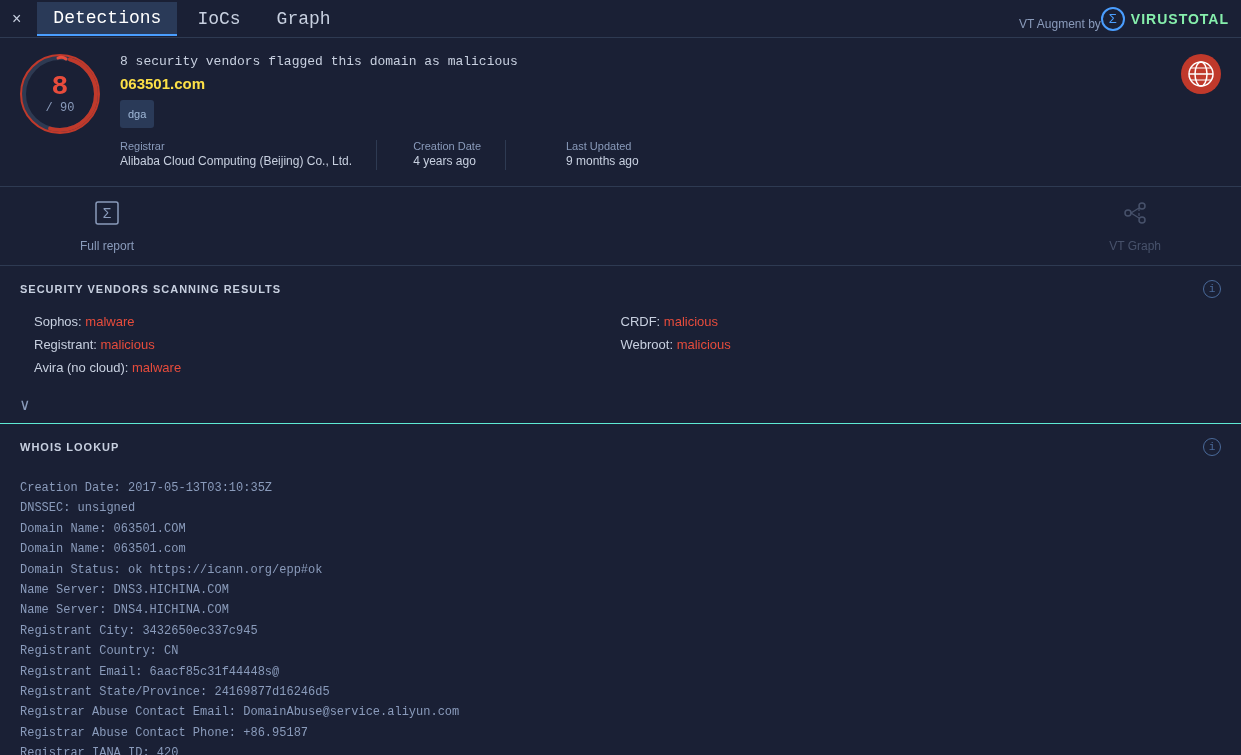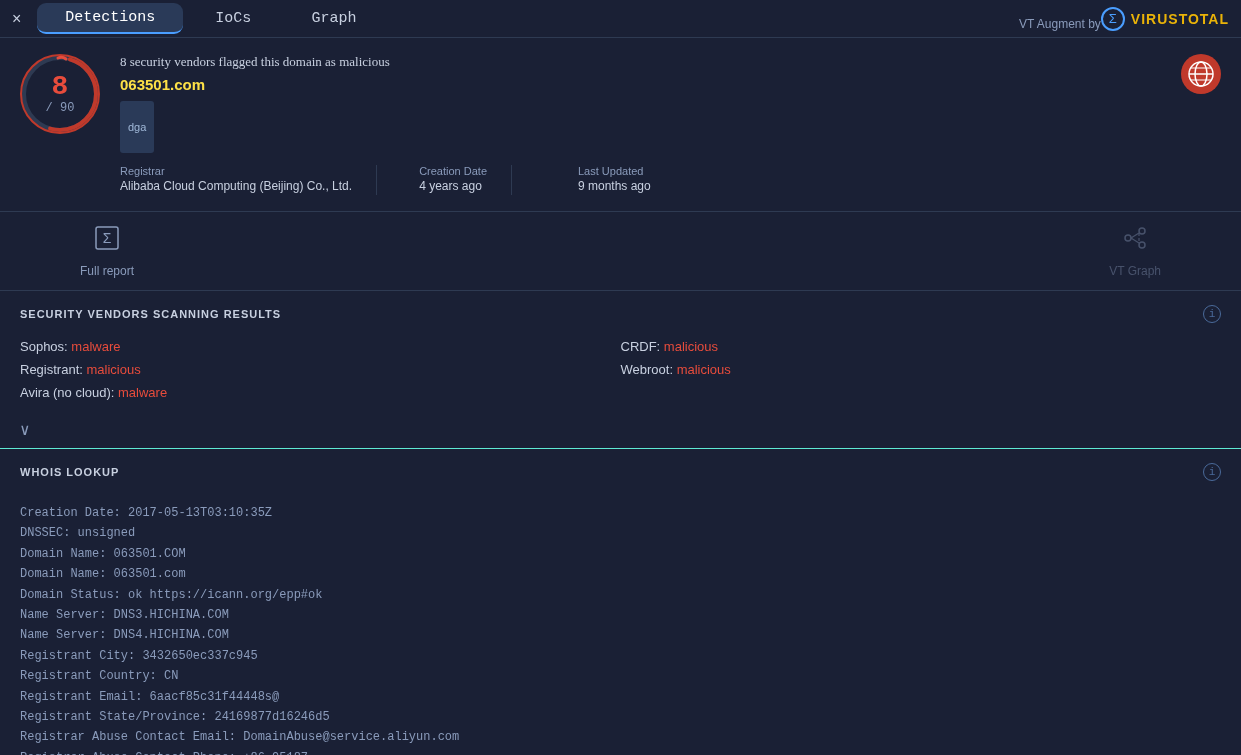--- a/index.html
+++ b/index.html
@@ -31,24 +31,24 @@
       border: none;
       line-height: 1;
     }
     .nav-tabs {
       display: flex;
       gap: 4px;
       align-items: center;
     }
     .nav-tab {
       color: #c8d0e0;
-      padding: 6px 28px;
-      cursor: pointer;
-      font-size: 15px;
-      border-radius: 9px;
+      padding: 6px 16px;
+      cursor: pointer;
+      font-size: 18px;
+      border-radius: 0;
       font-family: inherit;
       background: none;
       border: none;
     }
     .nav-tab.active {
       background: #2a3a58;
       color: #fff;
       border-bottom: 2px solid #4a9eff;
     }
     .vt-augment {
@@ -69,21 +69,21 @@
       height: 24px;
       border: 2px solid #4a9eff;
       border-radius: 50%;
       display: flex;
       align-items: center;
       justify-content: center;
       font-size: 13px;
       color: #4a9eff;
     }
     .vt-text {
-      color: #eab308;
+      color: #86efac;
       font-weight: bold;
       font-size: 14px;
       letter-spacing: 1px;
     }
 
     
     .info-header {
       display: flex;
       align-items: flex-start;
       padding: 16px 20px;
@@ -121,43 +121,43 @@
       font-size: 12px;
       color: #8a9bbb;
     }
     .domain-info {
       flex: 1;
     }
     .domain-flagged {
       font-size: 13px;
       color: #c8d0e0;
       margin-bottom: 6px;
-      font-family: Liberation Serif, serif;
+      font-family: Liberation Mono, monospace;
     }
     .domain-name {
       font-size: 15px;
       color: #fde047;
       font-weight: bold;
       margin-bottom: 8px;
       font-family: Arial, sans-serif;
     }
     .tag-dga {
       display: inline-block;
       background: #2a3a58;
       color: #a0b8d8;
       border-radius: 3px;
-      padding: 20px 8px;
+      padding: 8px 8px;
       font-size: 11px;
       margin-bottom: 12px;
       font-family: Arial, sans-serif;
     }
     .meta-row {
       display: flex;
       align-items: flex-start;
-      gap: 18px;
+      gap: 12px;
     }
     .meta-block {
       padding-right: 24px;
       border-right: 1px solid #2e3a52;
       margin-right: 24px;
     }
     .meta-block:last-child {
       border-right: none;
       margin-left: 24px;
     }
@@ -240,21 +240,21 @@
       border-radius: 50%;
       border: 1px solid #4a6a9a;
       display: flex;
       align-items: center;
       justify-content: center;
       font-size: 11px;
       color: #4a6a9a;
       cursor: pointer;
     }
     .section-content {
-      padding: 0 20px 14px;
+      padding: 0 34px 14px;
     }
 
     
     .vendor-grid {
       display: grid;
       grid-template-columns: 1fr 1fr;
       gap: 4px 0;
     }
     .vendor-item {
       font-size: 13px;

